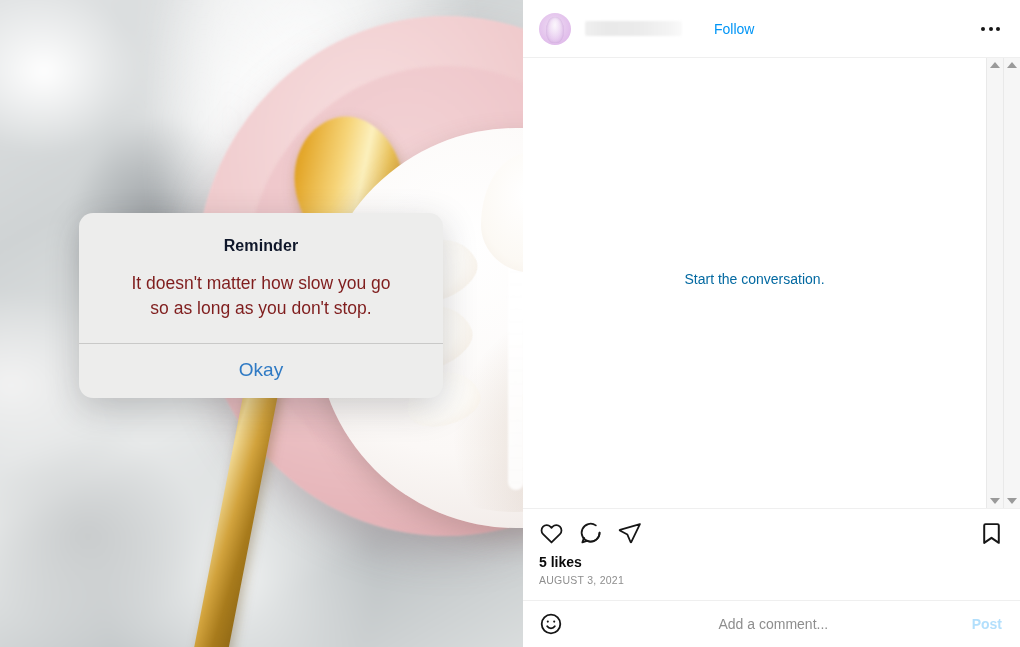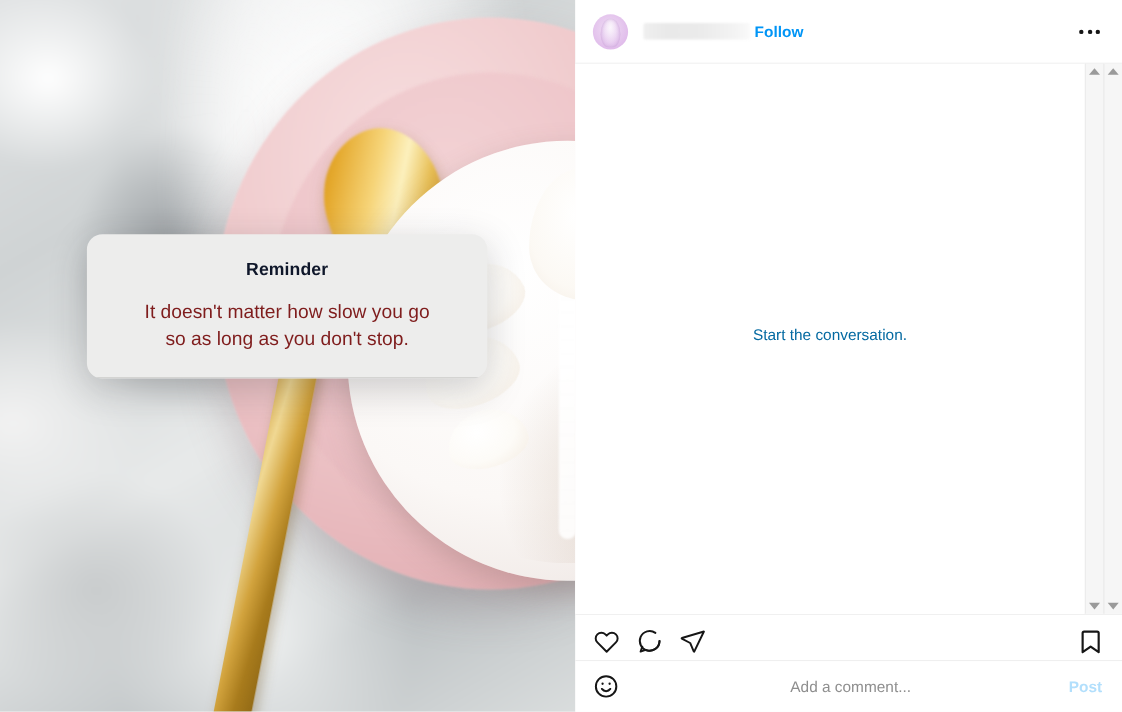--- a/index.html
+++ b/index.html
@@ -241,27 +241,27 @@
   }
   .username-redacted {
     width: 97px;
     height: 15px;
     margin-left: 14px;
     border-radius: 2px;
     background: linear-gradient(90deg, #efefef 0%, #e9e9e9 22%, #ebebeb 55%, #f3f3f3 85%, #fafafa 100%);
     filter: blur(1.2px);
   }
   .follow-btn {
-    margin-left: 4px;
+    margin-left: 32px;
     background: transparent;
     border: 0;
     padding: 0;
     font-family: inherit;
     font-size: 14px;
-    font-weight: bold;
+    font-weight: normal;
     color: #0095f6;
     cursor: pointer;
   }
   .header-spacer { flex: 1 1 auto; }
   .more-btn {
     background: transparent;
     border: 0;
     padding: 6px;
     cursor: pointer;
     display: flex;
@@ -435,20 +435,21 @@
 
     <div class="ios-alert">
       <div class="ios-alert-body">
         <p class="ios-alert-title">Reminder</p>
         <p class="ios-alert-message">
           <span>It doesn't matter how slow you go</span><br>
           <span>so as long as you don't stop.</span>
         </p>
       </div>
       <div class="ios-alert-divider"></div>
+      <button class="ios-alert-action">Okay</button>
     </div>
   </div>
 
   <div class="info-pane">
 
     <div class="post-header">
       <div class="avatar">
         <div class="avatar-figure"></div>
       </div>
       <div class="username-redacted"></div>
@@ -497,20 +498,24 @@
         </button>
       </div>
       <div class="action-spacer"></div>
       <button class="icon-btn">
         <svg width="25" height="25" viewBox="0 0 24 24" fill="none" stroke="currentColor" stroke-width="1.9" stroke-linecap="round" stroke-linejoin="round">
           <path d="M19 21 12 16.2 5 21V4.3A1.3 1.3 0 0 1 6.3 3h11.4A1.3 1.3 0 0 1 19 4.3Z"></path>
         </svg>
       </button>
     </div>
 
+    <div class="post-meta">
+      <p class="likes">5 likes</p>
+      <p class="timestamp">AUGUST 3, 2021</p>
+    </div>
 
     <div class="composer">
       <button class="emoji-btn">
         <svg width="24" height="24" viewBox="0 0 24 24" fill="none" stroke="currentColor" stroke-width="1.8" stroke-linecap="round" stroke-linejoin="round">
           <circle cx="12" cy="12" r="9.3"></circle>
           <path d="M8.2 14.3a4.6 4.6 0 0 0 7.6 0"></path>
           <circle cx="8.8" cy="9.6" r="1.05" fill="currentColor" stroke="none"></circle>
           <circle cx="15.2" cy="9.6" r="1.05" fill="currentColor" stroke="none"></circle>
         </svg>
       </button>

